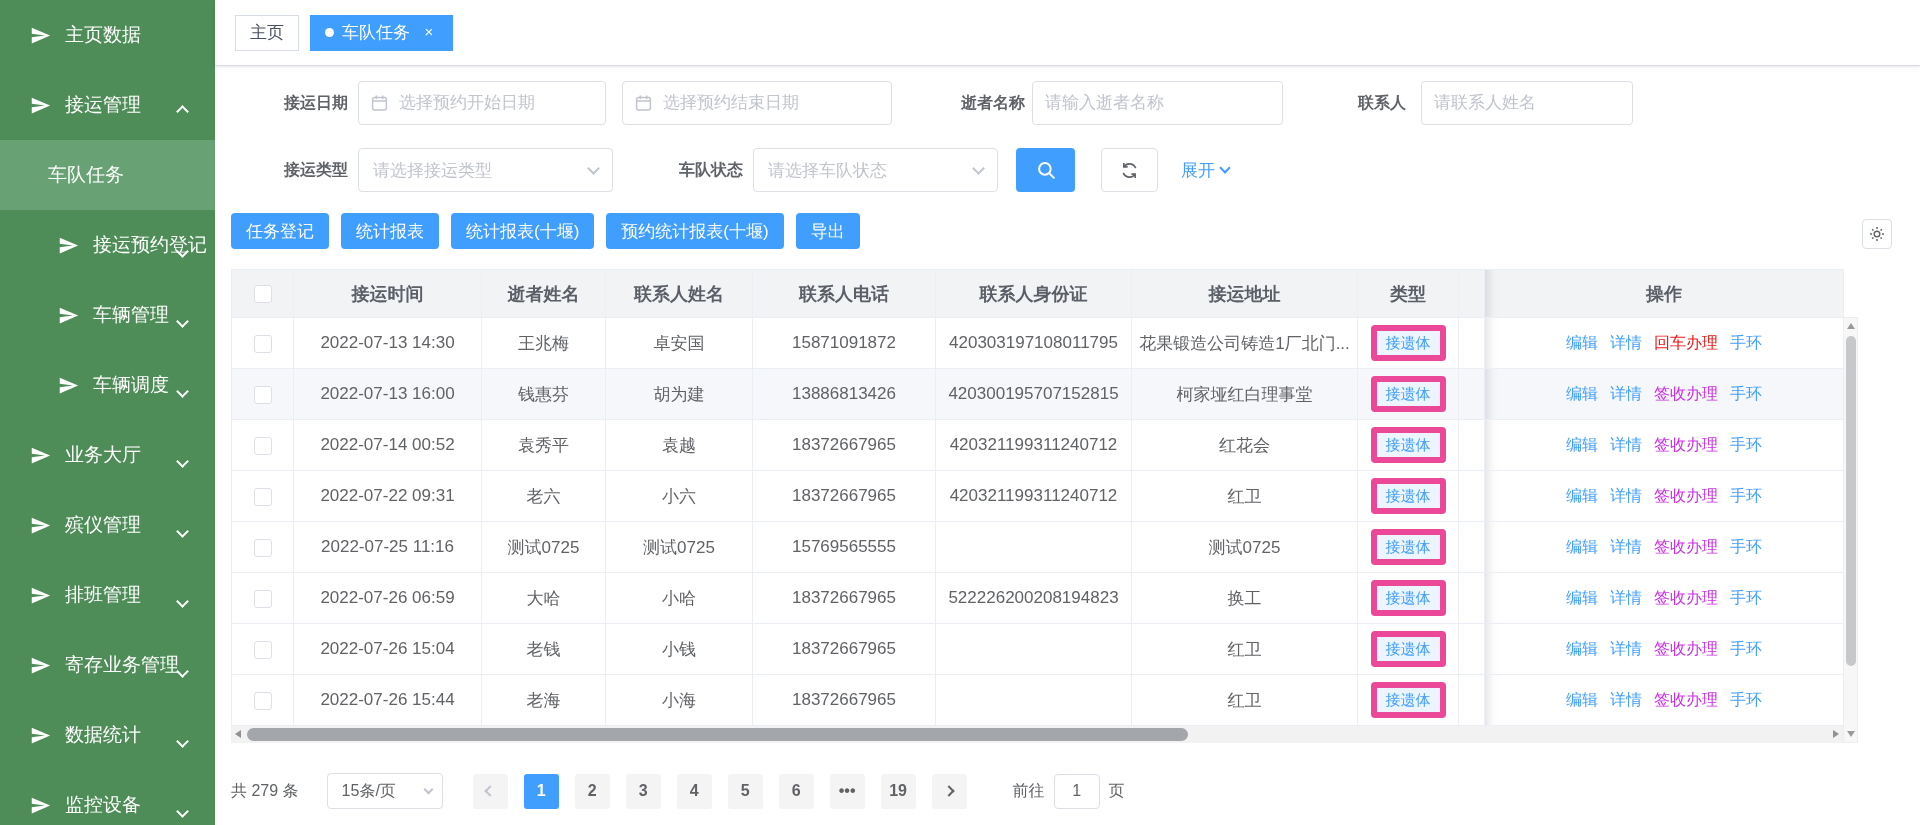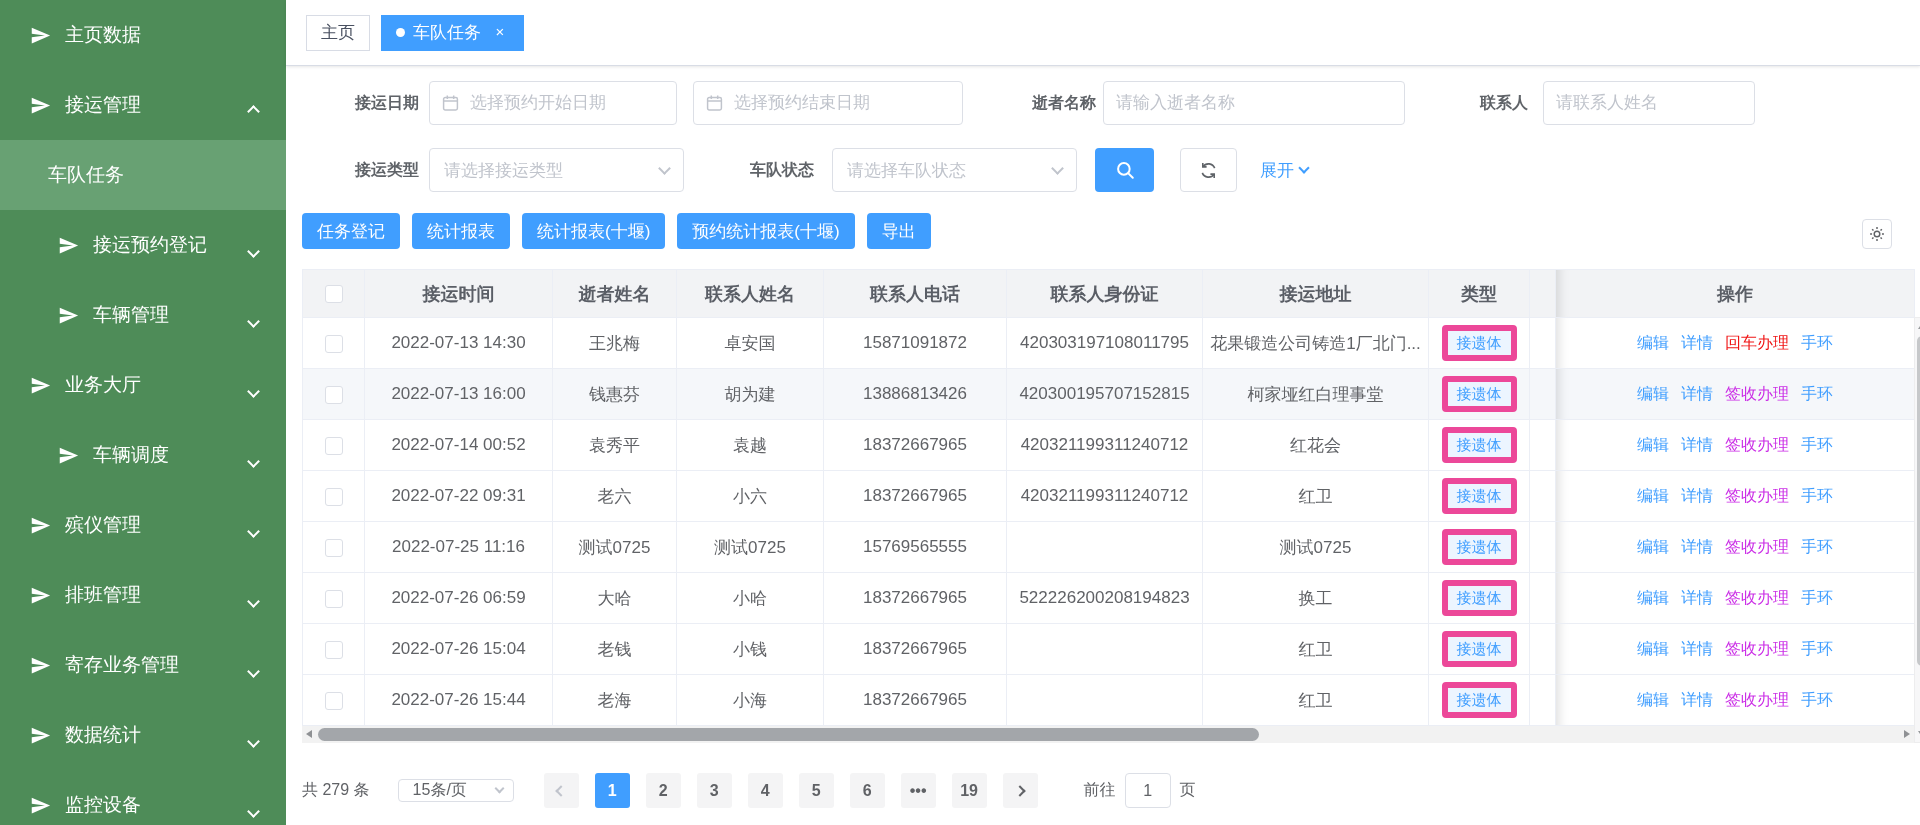--- a/index.html
+++ b/index.html
@@ -1,21 +1,21 @@
 <!DOCTYPE html>
 <html><head>
 <meta charset="utf-8">
 <style>
   * { box-sizing: border-box; margin: 0; padding: 0; }
   html,body { width:1920px; height:825px; overflow:hidden; }
   body { font-family:"Liberation Sans","DejaVu Sans",sans-serif; background:#fff; color:#606266; }
   .app { display:flex; width:1920px; height:825px; }
 
   
-  .sidebar { width:286px; height:825px; background:#4e8c58; flex:none; overflow:hidden; }
+  .sidebar { width:215px; height:825px; background:#4e8c58; flex:none; overflow:hidden; }
   .sb-item { height:70px; display:flex; align-items:center; color:#fff; font-size:19px; cursor:pointer;
              padding-left:30px; position:relative; }
   .sb-item .sb-ico { width:22px; height:22px; margin-right:13px; flex:none; display:flex; align-items:center; }
   .sb-item.lv2 { padding-left:58px; }
   .sb-item.active { background:#68a173; padding-left:48px; }
   .sb-item .chevwrap { position:absolute; right:28px; top:50%; margin-top:-6px; }
   .chev { display:inline-block; width:9px; height:9px; border-right:2px solid currentColor; border-bottom:2px solid currentColor; }
   .chev.down { transform:rotate(45deg); margin-top:-4px; }
   .chev.up   { transform:rotate(-135deg); margin-top:4px; }
 
@@ -93,21 +93,21 @@
   
   .hscroll { width:1612px; height:17px; background:#f2f2f2; position:relative; margin-top:0; }
   .hscroll .thumb { position:absolute; top:2px; left:16px; width:941px; height:13px; background:#a3a6aa; border-radius:7px; cursor:pointer; }
   .htri { width:0; height:0; position:absolute; top:4px; }
   .htri.left { left:4px; border-top:4.5px solid transparent; border-bottom:4.5px solid transparent; border-right:6px solid #8f9194; }
   .htri.right { right:4px; border-top:4.5px solid transparent; border-bottom:4.5px solid transparent; border-left:6px solid #8f9194; }
 
   
   .pager { margin-top:30px; display:flex; align-items:center; font-size:16px; color:#606266; }
   .pager .total { margin-right:28px; }
-  .psel { width:116px; height:23px; border:1px solid #dcdfe6; border-radius:4px; display:flex; align-items:center;
+  .psel { width:116px; height:36px; border:1px solid #dcdfe6; border-radius:4px; display:flex; align-items:center;
           padding:0 10px 0 14px; cursor:pointer; background:#fff; }
   .psel .val { flex:1; font-size:16px; color:#606266; }
   .psel .chev { color:#c0c4cc; width:7px; height:7px; }
   .pbtn { min-width:35px; height:35px; margin:0 8px; background:#f4f4f5; border:none; border-radius:3px;
           color:#606266; font-size:16px; font-weight:700; font-family:inherit; display:flex; align-items:center;
           justify-content:center; cursor:pointer; padding:0 6px; }
   .pbtn.active { background:#409eff; color:#fff; }
   .pbtn.prev { margin-left:30px; }
   .pbtn .chev { width:8px; height:8px; border-width:2px; }
   .pbtn.prev .chev { transform:rotate(135deg); color:#c0c4cc; }
@@ -153,36 +153,36 @@
       </div>
       <div class="sb-item lv2">
         <span class="sb-ico">
           <svg viewBox="0 0 24 24" width="21" height="21">
             <path fill="#ffffff" d="M2 21l21-9L2 3v7l15 2-15 2z"></path>
           </svg>
         </span>
         <span>车辆管理</span>
         <span class="chevwrap"><span class="chev down"></span></span>
       </div>
+      <div class="sb-item lv2">
+        <span class="sb-ico">
+          <svg viewBox="0 0 24 24" width="21" height="21">
+            <path fill="#ffffff" d="M2 21l21-9L2 3v7l15 2-15 2z"></path>
+          </svg>
+        </span>
+        <span>车辆调度</span>
+        <span class="chevwrap"><span class="chev down"></span></span>
+      </div>
       <div class="sb-item">
         <span class="sb-ico">
           <svg viewBox="0 0 24 24" width="21" height="21">
             <path fill="#ffffff" d="M2 21l21-9L2 3v7l15 2-15 2z"></path>
           </svg>
         </span>
         <span>业务大厅</span>
-        <span class="chevwrap"><span class="chev down"></span></span>
-      </div>
-      <div class="sb-item lv2">
-        <span class="sb-ico">
-          <svg viewBox="0 0 24 24" width="21" height="21">
-            <path fill="#ffffff" d="M2 21l21-9L2 3v7l15 2-15 2z"></path>
-          </svg>
-        </span>
-        <span>车辆调度</span>
         <span class="chevwrap"><span class="chev down"></span></span>
       </div>
       <div class="sb-item">
         <span class="sb-ico">
           <svg viewBox="0 0 24 24" width="21" height="21">
             <path fill="#ffffff" d="M2 21l21-9L2 3v7l15 2-15 2z"></path>
           </svg>
         </span>
         <span>殡仪管理</span>
         <span class="chevwrap"><span class="chev down"></span></span>
@@ -258,36 +258,36 @@
             <svg viewBox="0 0 16 16" width="17" height="17">
                 <rect x="1.5" y="2.8" width="13" height="11.7" rx="1.5" fill="none" stroke="#c0c4cc" stroke-width="1.4"></rect>
                 <line x1="1.5" y1="6.2" x2="14.5" y2="6.2" stroke="#c0c4cc" stroke-width="1.4"></line>
                 <line x1="5" y1="1" x2="5" y2="4.2" stroke="#c0c4cc" stroke-width="1.4"></line>
                 <line x1="11" y1="1" x2="11" y2="4.2" stroke="#c0c4cc" stroke-width="1.4"></line>
               </svg>
           </span>
           <input placeholder="选择预约结束日期" style="">
         </span>
         <span class="flabel" style="width:80px;margin-left:53px;margin-right:7px">逝者名称</span>
-        <span class="inp" style="width:302px">
+        <span class="inp" style="width:251px">
           <input placeholder="请输入逝者名称" style="">
         </span>
         <span class="flabel" style="width:56px;margin-left:67px;margin-right:15px">联系人</span>
         <span class="inp" style="width:212px">
           <input placeholder="请联系人姓名" style="">
         </span>
       </div>
 
       <div class="frow">
         <span class="flabel" style="width:80px;margin-left:37px;margin-right:10px">接运类型</span>
         <span class="sel" style="width:255px">
           <span class="ph">请选择接运类型</span>
           <span class="chev down"></span>
         </span>
-        <span class="flabel" style="width:80px;margin-left:50px;margin-right:18px">车队状态</span>
+        <span class="flabel" style="width:80px;margin-left:50px;margin-right:10px">车队状态</span>
         <span class="sel" style="width:245px">
           <span class="ph">请选择车队状态</span>
           <span class="chev down"></span>
         </span>
         <button class="btn-search">
           <span style="display:flex">
             <svg viewBox="0 0 18 18" width="20" height="20">
                 <circle cx="8" cy="8" r="5.2" fill="none" stroke="#fff" stroke-width="1.8"></circle>
                 <line x1="12" y1="12" x2="16" y2="16" stroke="#fff" stroke-width="1.8" stroke-linecap="round"></line>
               </svg>

